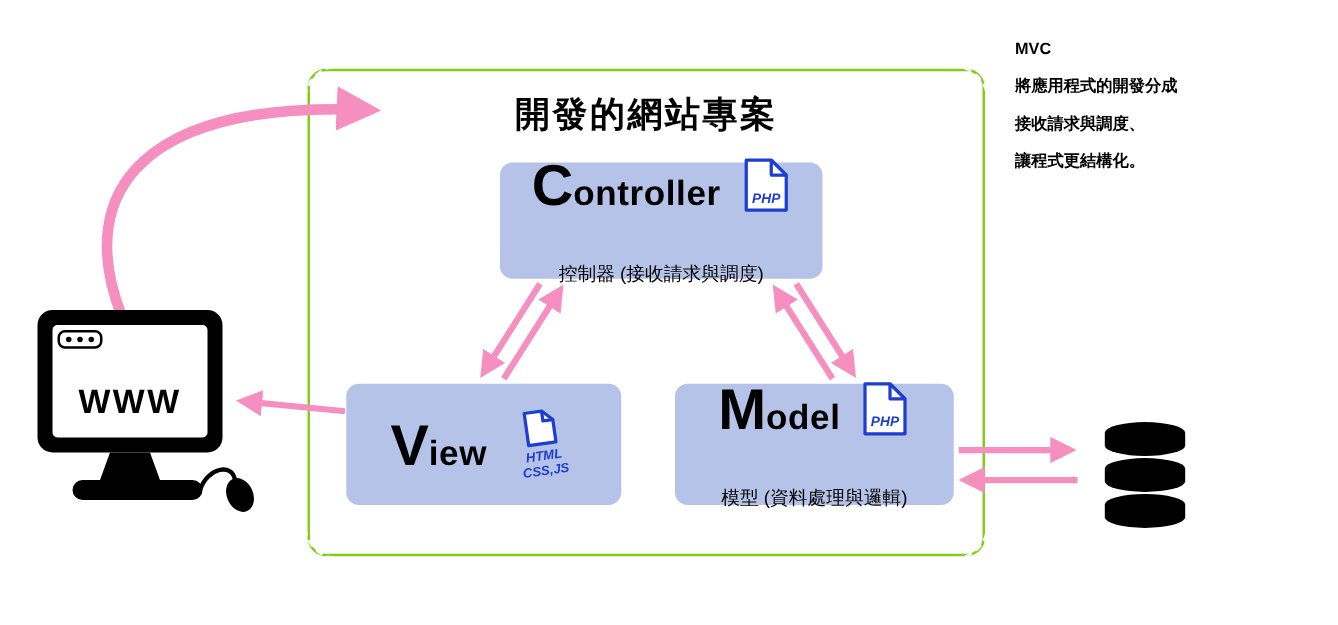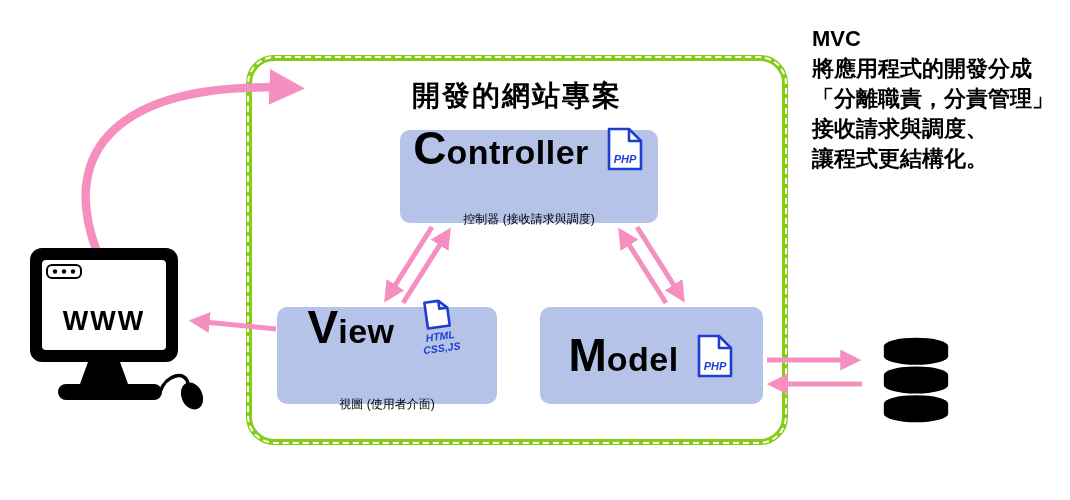--- a/index.html
+++ b/index.html
@@ -5,51 +5,51 @@
   * { box-sizing: border-box; }
   html,body { margin:0; padding:0; background:#fff; }
   body { font-family:"Liberation Sans","DejaVu Sans",sans-serif; color:#000; }
   .stage { position:relative; width:1070px; height:500px; background:#fff; overflow:hidden; }
 
   .arrows { position:absolute; left:0; top:0; z-index:2; pointer-events:none; }
   .arrow { stroke:#f58fc0; stroke-width:5; fill:none; }
   .arrow.thick { stroke-width:8.5; }
 
   .container-box { position:absolute; left:246px; top:55px; width:542px; height:390px;
-    border:6px solid #84cc16; border-radius:28px; z-index:1; background:#fff; }
+    border:2px solid #84cc16; border-radius:15px; z-index:1; background:#fff; }
   .container-box::before { content:""; position:absolute; inset:-5px;
     border:2px dashed #fff; border-radius:28px; pointer-events:none; }
   .container-title { text-align:center; margin-top:16px; font-size:28px; font-weight:800;
     letter-spacing:2px; }
 
   .node { position:absolute; background:#b6c3e8; border-radius:10px; z-index:3;
     display:flex; flex-direction:column; align-items:center; justify-content:center; gap:3px; }
   #controller { left:400px; top:130px; width:258px; height:93px; }
   #view       { left:277px; top:307px; width:220px; height:97px; }
   #model      { left:540px; top:307px; width:223px; height:97px; }
   .node-row { display:flex; align-items:center; justify-content:center; gap:16px; }
   .node-title { display:flex; align-items:baseline; font-weight:800; }
   .node-title .big  { font-size:46px; line-height:1; }
-  .node-title .rest { font-size:34px; letter-spacing:0.5px; }
-  .node-sub { font-size:12px;margin-top:36px; }
+  .node-title .rest { font-size:28px; letter-spacing:0.5px; }
+  .node-sub { font-size:15px;margin-top:36px; }
 
   .file-shape { fill:#fff; stroke:#1d3ed0; stroke-width:2.6; stroke-linejoin:round; }
   .file-fold  { fill:none; stroke:#1d3ed0; stroke-width:2.6; stroke-linejoin:round; }
   .file-label { font-family:"Liberation Sans",sans-serif; font-style:italic; font-weight:700;
     font-size:11px; fill:#1d3ed0; text-anchor:middle; }
   .file-label.small { font-size:10.5px; }
 
   .computer { position:absolute; left:20px; top:246px; z-index:3; }
   .www { font-family:"Liberation Sans",sans-serif; font-weight:800; font-size:27px;
     letter-spacing:2px; fill:#000; text-anchor:middle; }
 
   .db { position:absolute; left:874px; top:336px; z-index:3; }
 
   .note { position:absolute; left:812px; top:24px; width:252px; z-index:3;
-    font-size:22px; font-weight:700; line-height:30px; }
+    font-size:13px; font-weight:700; line-height:30px; }
 </style>
 </head>
 <body>
 
 <div class="stage">
 
   <svg class="arrows" width="1070" height="500" viewBox="0 0 1070 500" aria-hidden="true">
     <defs>
       <marker id="ah" viewBox="0 0 10 10" refX="7.5" refY="5" markerWidth="4.2" markerHeight="4.2" orient="auto">
         <path d="M0 0 L10 5 L0 10 Z" fill="#f58fc0"></path>
@@ -92,35 +92,35 @@
         </div>
       <svg width="56" height="58" viewBox="0 0 56 58">
         <g transform="rotate(-8 28 29)">
           <path class="file-shape" d="M17 2 H31 L39 10 V28 H17 Z"></path>
           <path class="file-fold" d="M31 2 V10 H39"></path>
           <text class="file-label small" x="28" y="41">HTML</text>
           <text class="file-label small" x="28" y="53">CSS,JS</text>
         </g>
       </svg>
     </div>
-    <div class="node-sub">視圖 (使用者介面)</div>
   </div>
 
   <div class="node" id="model">
     <div class="node-row">
       <div class="node-title">
           <span class="big">M</span>
           <span class="rest">odel</span>
         </div>
       <svg width="40" height="46" viewBox="0 0 40 46">
         <path class="file-shape" d="M4 3 H24 L36 15 V43 H4 Z"></path>
         <path class="file-fold" d="M24 3 V15 H36"></path>
         <text class="file-label" x="20" y="37">PHP</text>
       </svg>
     </div>
+    <div class="node-sub">模型 (資料處理與邏輯)</div>
   </div>
 
   <svg class="computer" width="190" height="168" viewBox="0 0 190 168">
     <rect x="10" y="2" width="148" height="114" rx="12" fill="#000"></rect>
     <rect x="22" y="14" width="124" height="90" rx="4" fill="#fff"></rect>
     <rect x="27" y="19" width="34" height="13" rx="5" fill="#fff" stroke="#000" stroke-width="2"></rect>
     <circle cx="35" cy="25.5" r="2.2" fill="#000"></circle>
     <circle cx="44" cy="25.5" r="2.2" fill="#000"></circle>
     <circle cx="53" cy="25.5" r="2.2" fill="#000"></circle>
     <text class="www" x="84" y="84">WWW</text>
@@ -132,18 +132,17 @@
 
   <svg class="db" width="84" height="88" viewBox="0 0 84 104">
     <path d="M4 12 A38 10 0 0 1 80 12 L80 24 A38 10 0 0 1 4 24 Z" fill="#000"></path>
     <path d="M4 46 A38 10 0 0 1 80 46 L80 58 A38 10 0 0 1 4 58 Z" fill="#000"></path>
     <path d="M4 80 A38 10 0 0 1 80 80 L80 92 A38 10 0 0 1 4 92 Z" fill="#000"></path>
   </svg>
 
   <div class="note">
     <div>MVC</div>
     <div>將應用程式的開發分成</div>
-    <div>「分離職責，分責管理」</div>
     <div>接收請求與調度、</div>
     <div>讓程式更結構化。</div>
   </div>
 
 </div>
 
 </body></html>

